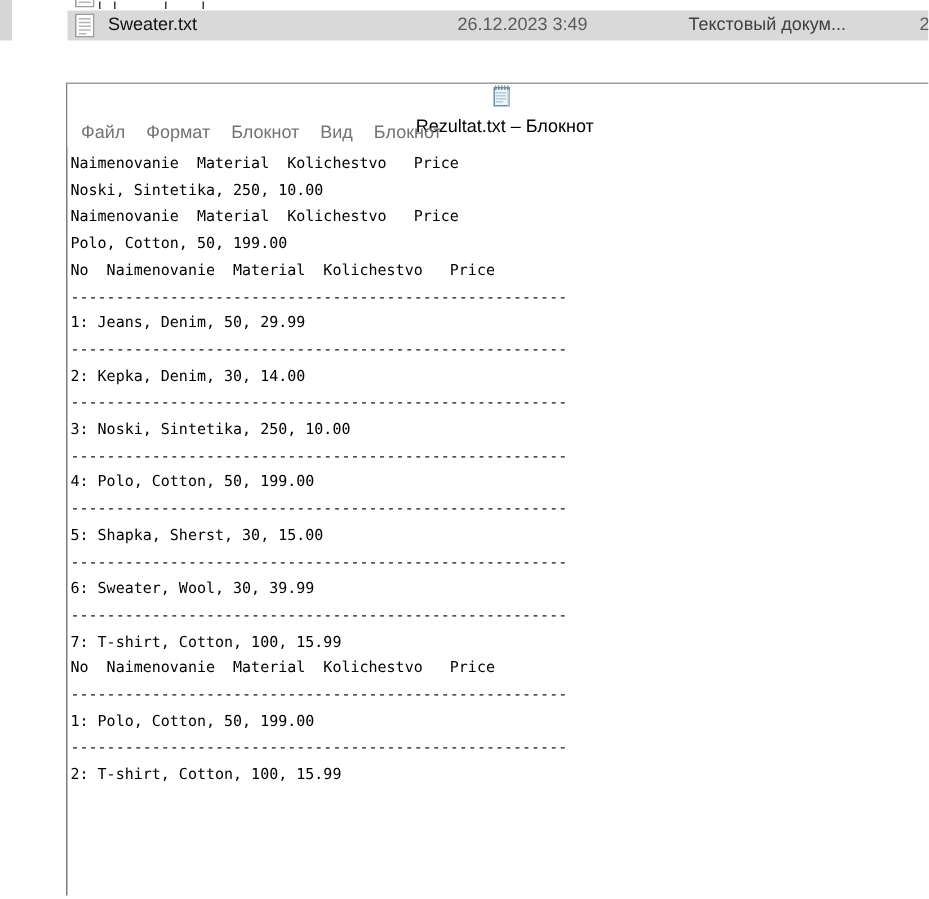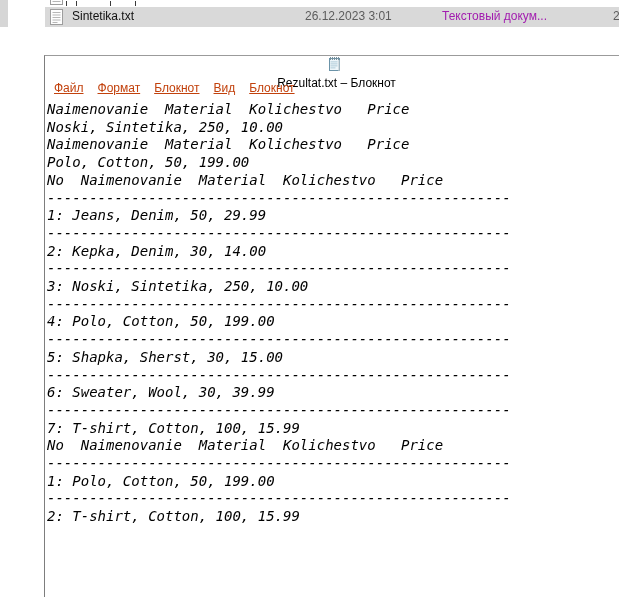--- a/index.html
+++ b/index.html
@@ -33,22 +33,22 @@
   .file-row .f-icon{position:absolute;left:5px;top:2px;}
   .file-row .f-name{
     position:absolute;left:27px;top:2px;
     font-size:12px;color:#111111;white-space:nowrap;
   }
   .file-row .f-date{
     position:absolute;left:260px;top:2px;
     font-size:12px;color:#5c5c5c;white-space:nowrap;
   }
   .file-row .f-type{
-    position:absolute;left:397px;top:2px;
-    font-size:12px;color:#a21caf;white-space:nowrap;
+    position:absolute;left:414px;top:2px;
+    font-size:12px;color:#404040;white-space:nowrap;
   }
   .file-row .f-size{
     position:absolute;left:568px;top:2px;
     font-size:12px;color:#5c5c5c;white-space:nowrap;
   }
 
   
   .notepad{
     position:absolute;left:44px;top:55px;
     width:575px;height:542px;
@@ -68,36 +68,34 @@
   .titlebar .np-title{
     font-size:12px;color:#000000;white-space:nowrap;
   }
   .menubar{
     height:20px;
     display:flex;align-items:center;
     padding-left:2px;
     background:#ffffff;
   }
   .menu-item{
-    font-size:12px;color:#c2410c;
+    font-size:12px;color:#737373;
     padding:2px 7px;
     white-space:nowrap;
     cursor:default;
-    text-decoration:underline;
   }
   .textarea{
     margin:0;
     padding:3px 0 0 2px;
     font-family:"DejaVu Sans Mono", monospace;
-    font-size:14px;
+    font-size:10px;
     line-height:17.7px;
     color:#000000;
     white-space:pre;
     overflow:hidden;
-    font-style:italic;
   }
 </style>
 </head>
 <body>
 
 <div class="explorer-leftbar"></div>
 
 <div class="partial-row">
   <span class="p-icon">
     <svg width="13" height="16" viewBox="0 0 13 16">
@@ -115,22 +113,22 @@
   <span class="f-icon">
     <svg width="13" height="16" viewBox="0 0 13 16">
       <rect x="0.5" y="0.5" width="12" height="15" fill="#fdfdfd" stroke="#9d9d9d"></rect>
       <rect x="2.5" y="3" width="8" height="1" fill="#b6b6b6"></rect>
       <rect x="2.5" y="5.5" width="8" height="1" fill="#b6b6b6"></rect>
       <rect x="2.5" y="8" width="8" height="1" fill="#b6b6b6"></rect>
       <rect x="2.5" y="10.5" width="8" height="1" fill="#b6b6b6"></rect>
       <rect x="2.5" y="13" width="5" height="1" fill="#b6b6b6"></rect>
     </svg>
   </span>
-  <span class="f-name">Sintetika.txt</span>
-  <span class="f-date">26.12.2023 3:01</span>
+  <span class="f-name">Sweater.txt</span>
+  <span class="f-date">26.12.2023 3:49</span>
   <span class="f-type">Текстовый докум...</span>
   <span class="f-size">2</span>
 </div>
 
 <div class="notepad">
 
   <div class="titlebar">
     <span class="np-icon">
       <svg width="16" height="16" viewBox="0 0 16 16">
         <rect x="3.5" y="2.5" width="10" height="12" fill="#eef6fa" stroke="#6b93a8"></rect>

